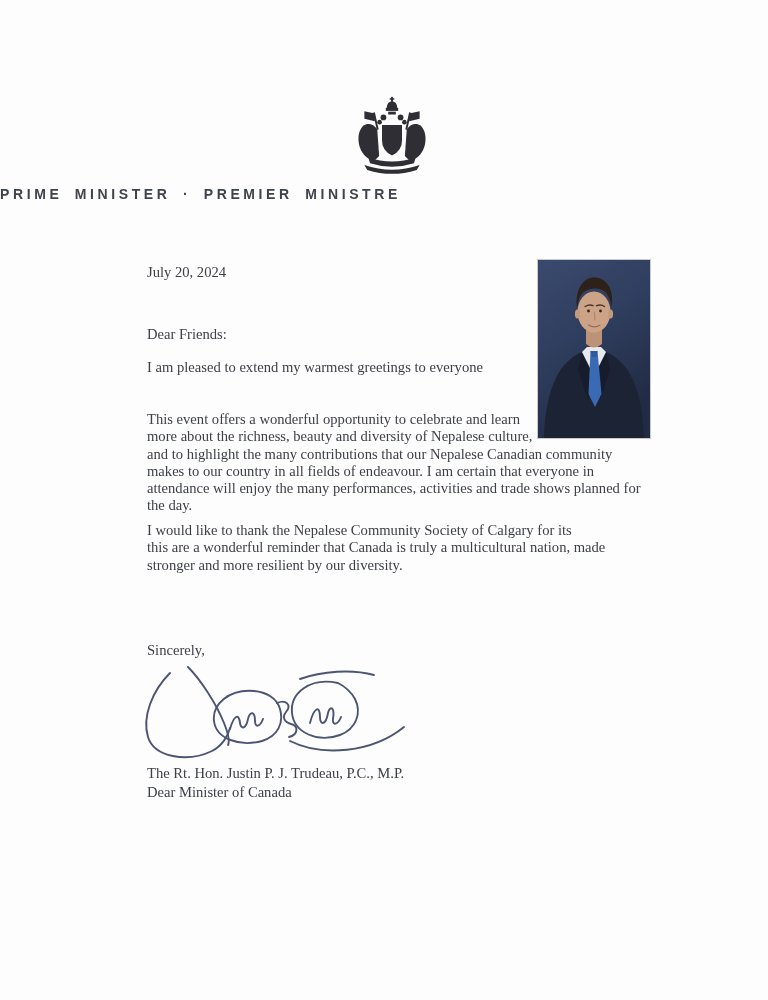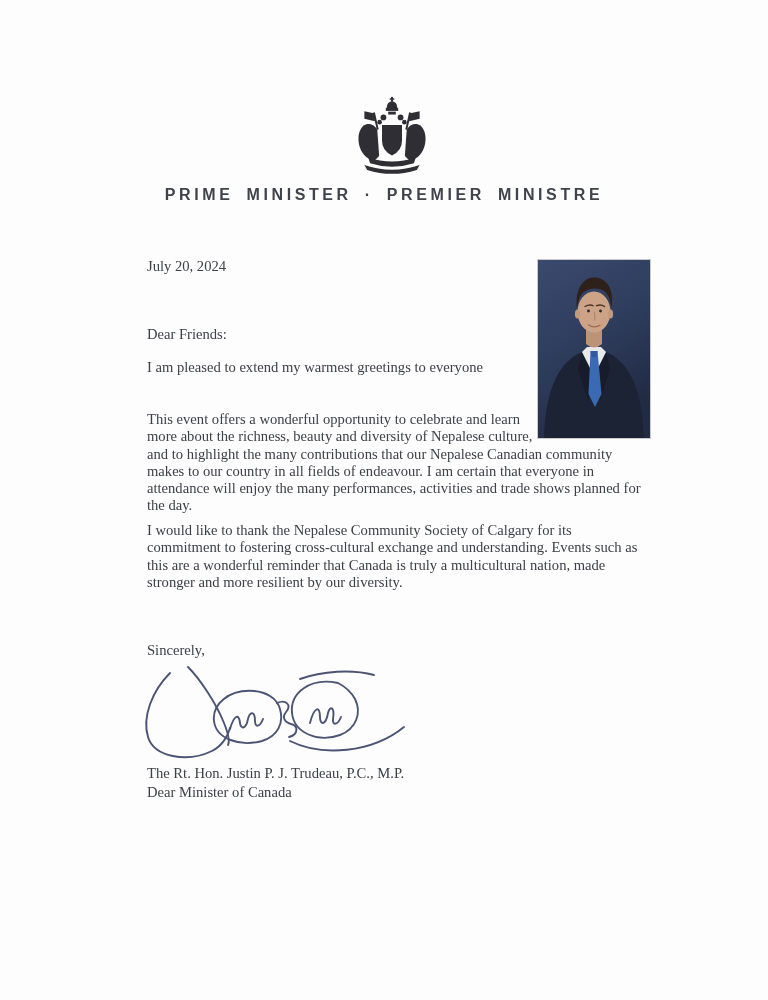--- a/index.html
+++ b/index.html
@@ -5,27 +5,27 @@
   html,body { margin:0; padding:0; background:#e9e9e9; }
   .page {
     position:relative; width:768px; height:1000px;
     background:#fdfdfd; margin:0 auto; overflow:hidden;
     font-family:"Liberation Serif", serif;
     color:#3e4048;
   }
   .crest { position:absolute; left:352px; top:96px; width:80px; height:78px; }
   .letterhead-title {
     position:absolute; left:0; top:186px; width:100%;
-    text-align:center;
+    text-align:left;
     font-family:"Liberation Sans", sans-serif;
-    font-size:16px; font-weight:bold;
+    font-size:14px; font-weight:bold;
     letter-spacing:3.6px; word-spacing:5px;
     color:#3f434c;
   }
-  .date { position:absolute; left:147px; top:258px; font-size:14.6px; }
+  .date { position:absolute; left:147px; top:264px; font-size:14.6px; }
   .photo {
     position:absolute; left:537px; top:259px; width:112px; height:178px;
     border:1px solid #c9c9c9; box-sizing:content-box; background:#2e3c5c;
   }
   .photo svg { display:block; }
   .salutation { position:absolute; left:147px; top:326px; font-size:14.6px;text-align:center; }
   .para { position:absolute; left:147px; font-size:14.6px; }
   .para .line { display:block; height:17.3px; line-height:17.3px; white-space:nowrap; }
   .p1 { top:359px; }
   .p2 { top:411px; }
@@ -133,21 +133,20 @@
     <span class="line">This event offers a wonderful opportunity to celebrate and learn</span>
     <span class="line">more about the richness, beauty and diversity of Nepalese culture,</span>
     <span class="line">and to highlight the many contributions that our Nepalese Canadian community</span>
     <span class="line">makes to our country in all fields of endeavour. I am certain that everyone in</span>
     <span class="line">attendance will enjoy the many performances, activities and trade shows planned for</span>
     <span class="line">the day.</span>
   </div>
 
   <div class="para p3">
     <span class="line">I would like to thank the Nepalese Community Society of Calgary for its</span>
-    <span class="line">commitment to fostering cross-cultural exchange and understanding. Events such as</span>
     <span class="line">this are a wonderful reminder that Canada is truly a multicultural nation, made</span>
     <span class="line">stronger and more resilient by our diversity.</span>
   </div>
 
 
   <div class="closing">Sincerely,</div>
 
   <div class="signature">
     <svg viewBox="0 0 266 102" width="266" height="102" aria-hidden="true">
       <g fill="none" stroke="#4b5473" stroke-width="1.9" stroke-linecap="round">

